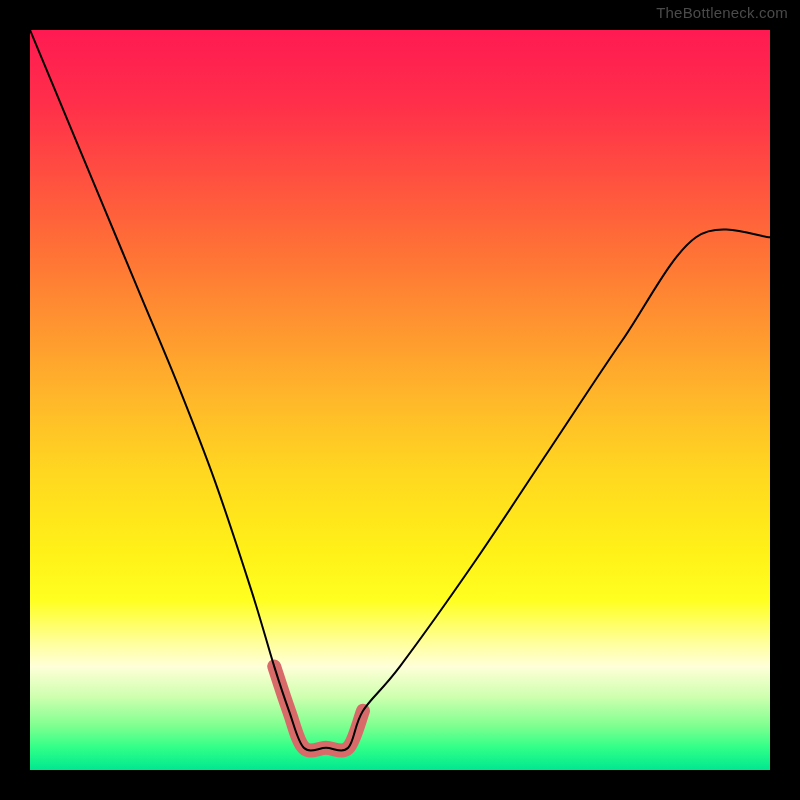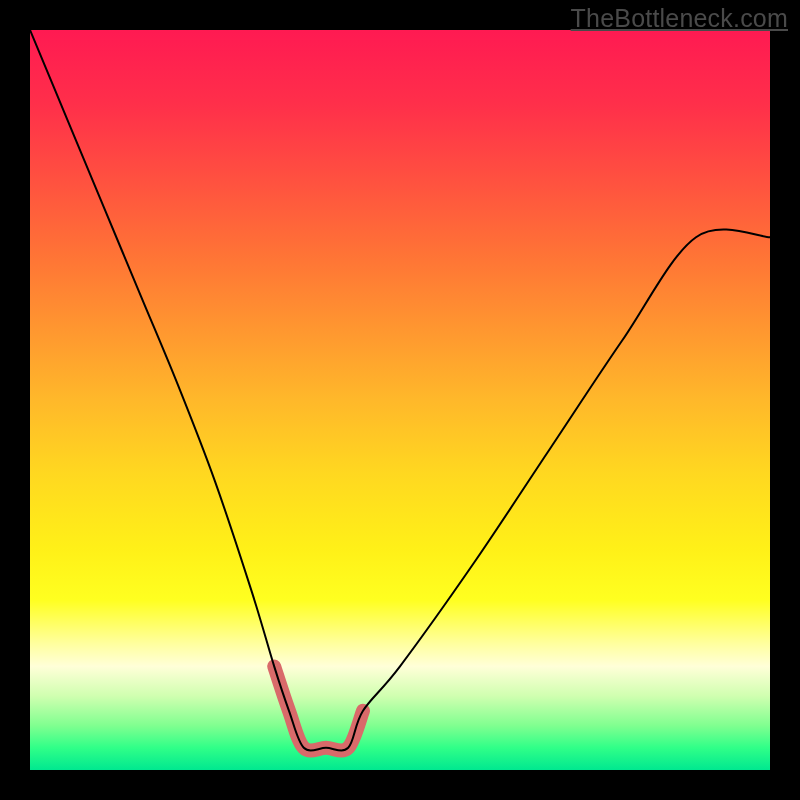--- a/index.html
+++ b/index.html
@@ -10,25 +10,24 @@
     height: 800px;
     position: relative;
     overflow: hidden;
     font-family: Arial, sans-serif;
   }
   .watermark {
     position: absolute;
     top: 4px;
     right: 12px;
     color: #4a4a4a;
-    font-size: 25px;
+    font-size: 15px;
     font-weight: 500;
     z-index: 10;
     letter-spacing: 0.2px;
-    text-decoration: underline;
   }
   .plot-area {
     position: absolute;
     left: 30px;
     top: 30px;
     width: 740px;
     height: 740px;
     overflow: hidden;
   }
   .gradient {

